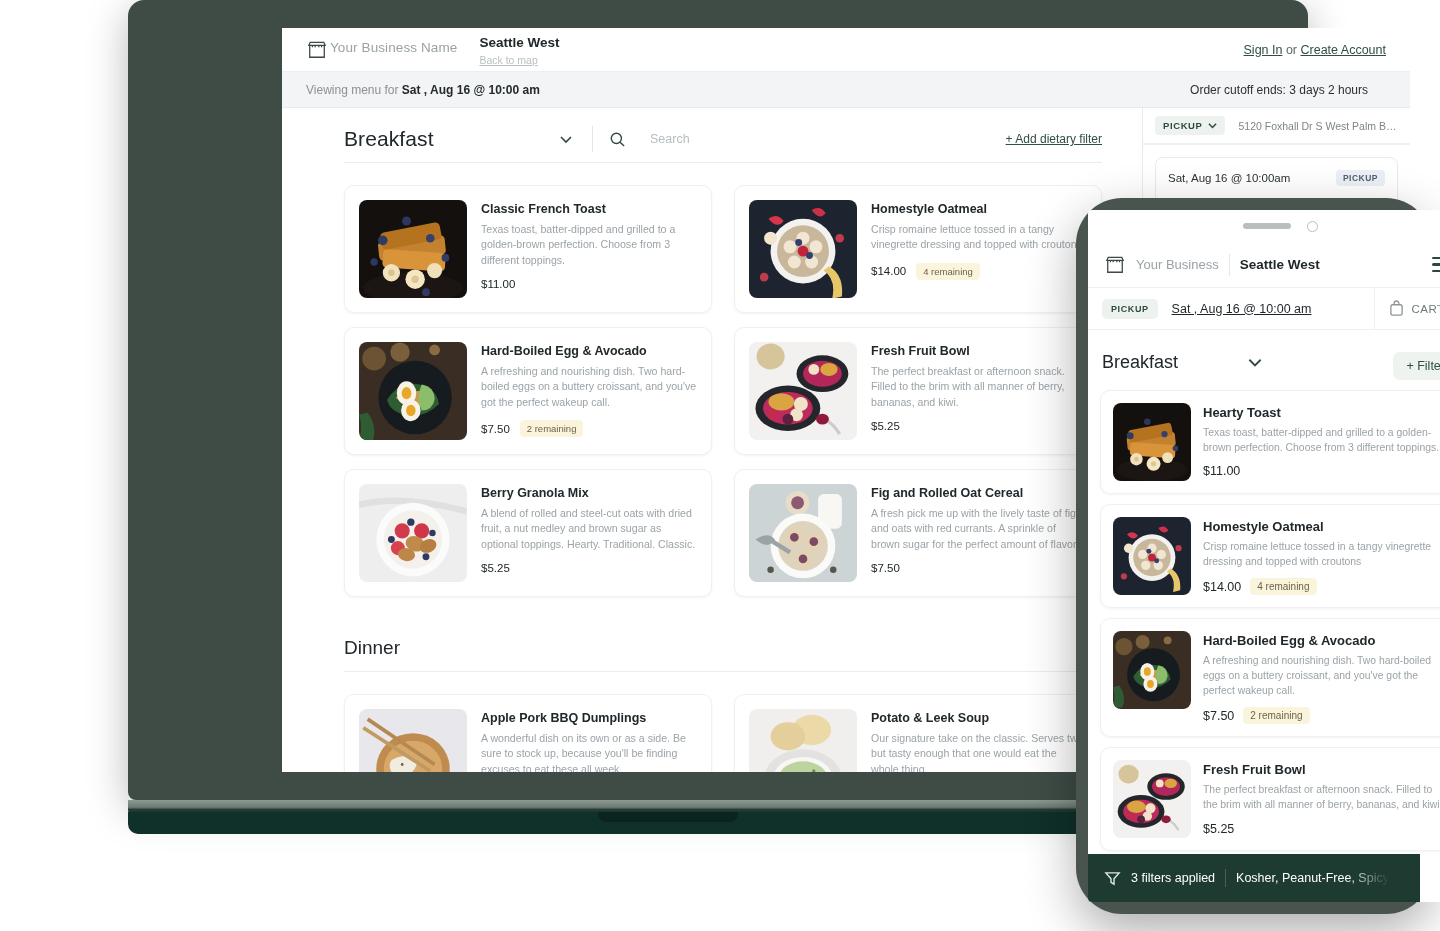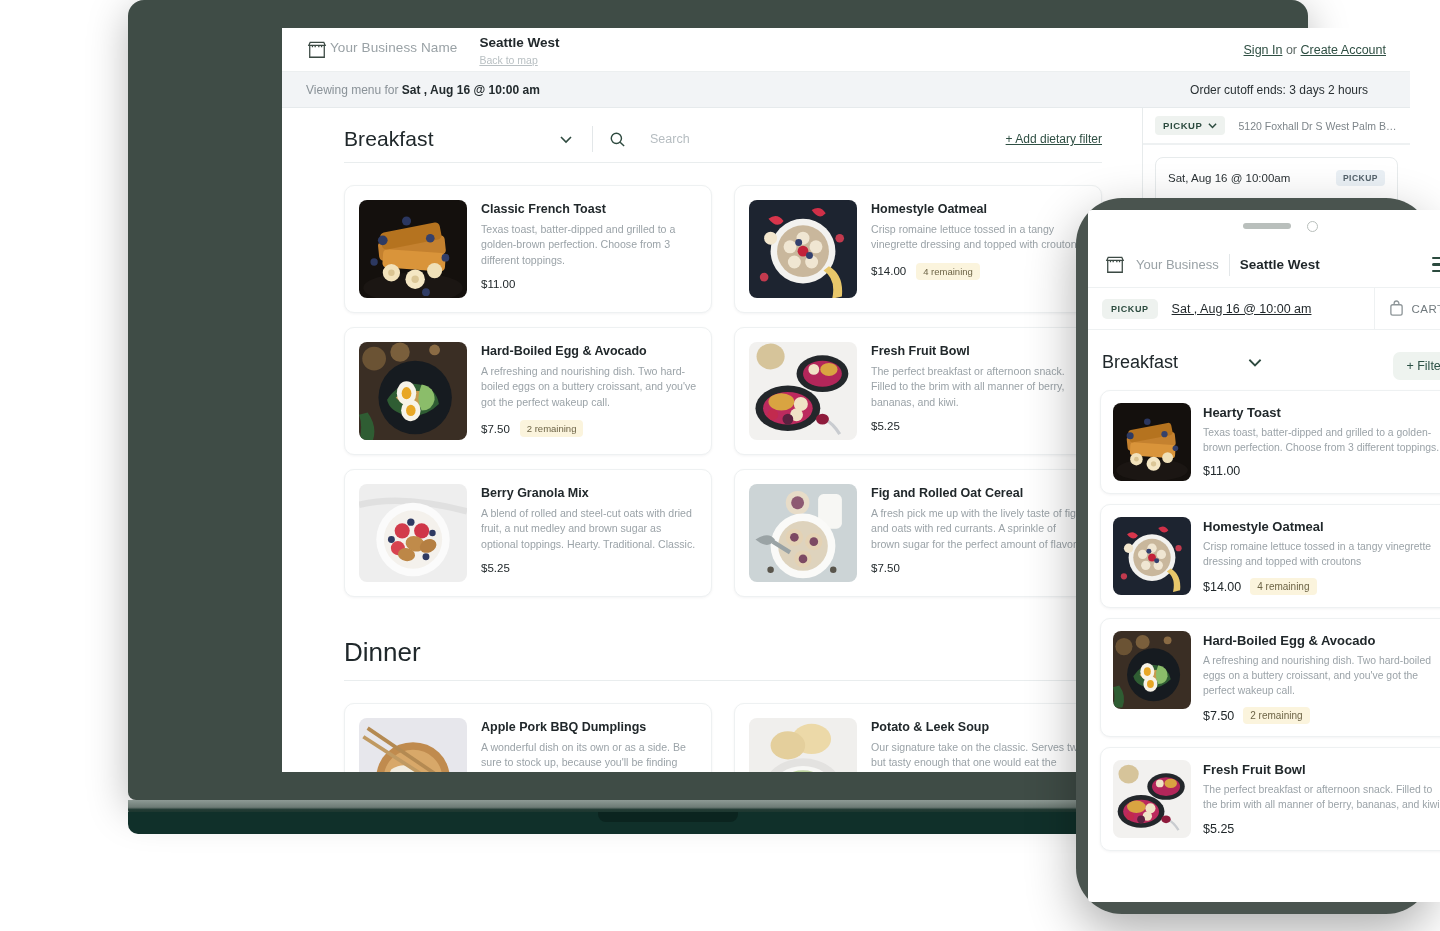--- a/index.html
+++ b/index.html
@@ -93,21 +93,21 @@
   }
   .thumb { width:108px; height:98px; border-radius:8px; flex:none; overflow:hidden; position:relative; }
   .thumb svg { display:block; width:100%; height:100%; }
   .info { flex:1; min-width:0; padding-top:2px;}
   .item-name { font-size:12.5px; font-weight:700; color:#21282b; margin-bottom:6px;}
   .item-desc { font-size:10.6px; line-height:1.45; color:#9ba3a8; }
   .price-row { display:flex; align-items:center; gap:10px; margin-top:10px;}
   .price { font-size:11.5px; color:#21282b; }
   .remaining { font-size:9.5px; color:#6d6446; background:#fbf4dd; padding:3px 7px; border-radius:4px; }
 
-  .section-title { font-size:26px; color:#20282b; padding: 40px 40px 12px 62px;}
+  .section-title { font-size:19px; color:#20282b; padding: 40px 40px 12px 62px;}
 
   
   .cart-pane {
     width: 268px; flex:none; border-left:1px solid #e7ebec; background:#fff;
     display:flex; flex-direction:column;
   }
   .cart-top { height:36px; display:flex; align-items:center; gap:14px; padding:0 12px; border-bottom:1px solid #eef1f2;}
   .pickup-pill { background:#eef2ef; color:#2b4a3e; font-size:9.5px; font-weight:700; letter-spacing:.6px; padding:4px 8px; border-radius:4px; display:flex; align-items:center; gap:5px;}
   .addr { font-size:10.5px; color:#7d858a; white-space:nowrap; overflow:hidden; text-overflow:ellipsis;}
   .meal-plan {
@@ -701,16 +701,26 @@
           <div class="info">
             <div class="ph-name">Fresh Fruit Bowl</div>
             <div class="ph-desc">The perfect breakfast or afternoon snack. Filled to the brim with all manner of berry, bananas, and kiwi.</div>
             <div class="ph-price-row">
               <span class="ph-price">$5.25</span>
             </div>
           </div>
         </div>
       </div>
 
+      <div class="ph-footer">
+        <span class="icon">
+          <svg width="17" height="17" viewBox="0 0 18 18" fill="none" stroke="#dfe8e3" stroke-width="1.5">
+            <path d="M2 3h14l-5.4 6.4V15l-3.2-2V9.4L2 3z"></path>
+          </svg>
+        </span>
+        <span class="ph-f-count">3 filters applied</span>
+        <span class="ph-f-sep"></span>
+        <span class="ph-f-list">Kosher, Peanut-Free, Spicy</span>
+      </div>
     </div>
   </div>
 
 </div>
 
 </body></html>

